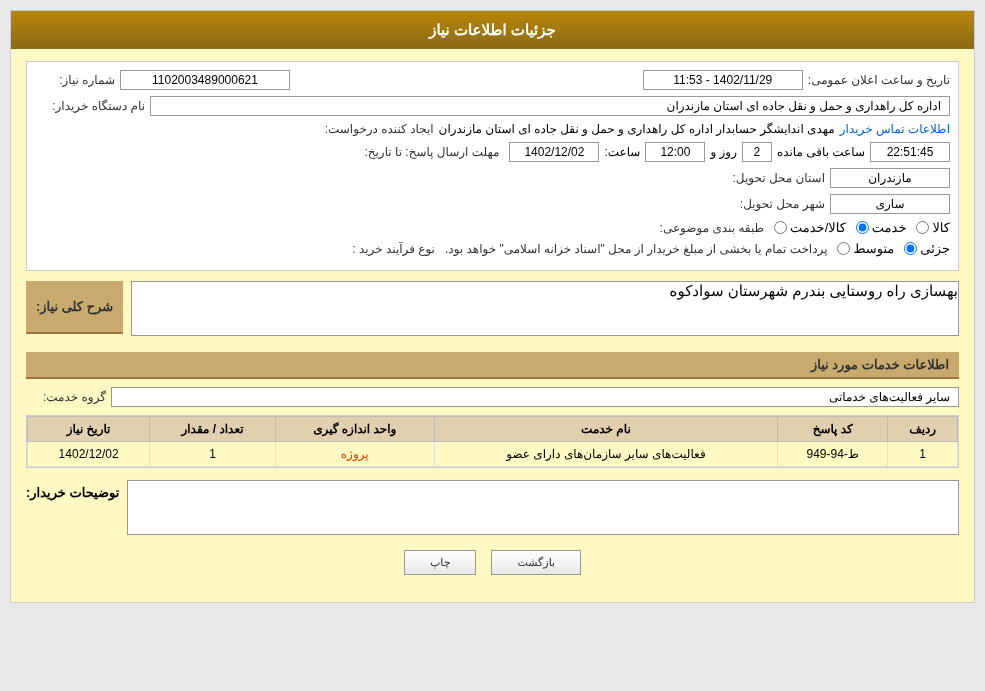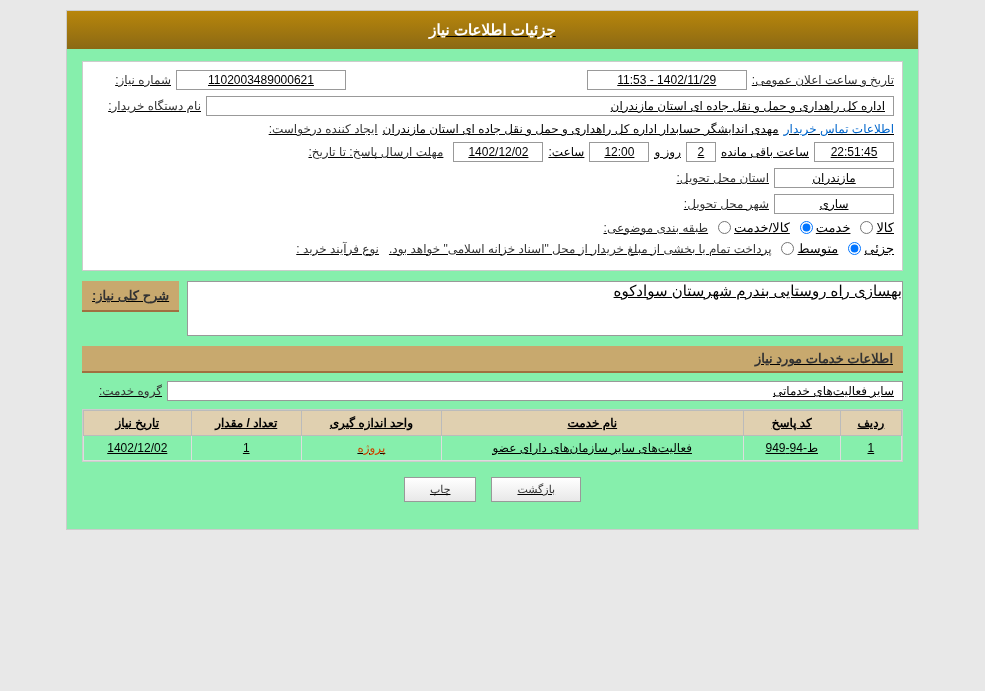--- a/index.html
+++ b/index.html
@@ -8,24 +8,23 @@
       font-size: 13px;
       background: #e8e8e8;
       direction: rtl;
       min-height: 691px;
       display: flex;
       align-items: flex-start;
       justify-content: center;
       padding: 10px;
     }
     .page-container {
-      width: 853px;
-      background: #86efac;
+      width: 965px;
+      background: #fef9c3;
       border: 1px solid #ccc;
-      text-decoration: underline;
     }
     .page-header {
       background: linear-gradient(to bottom, #b8860b, #8b6914);
       color: #fff;
       text-align: center;
       padding: 10px 0;
       font-size: 15px;
       font-weight: bold;
     }
     .content {
@@ -244,21 +243,21 @@
         </div>
         <span class="label" style="min-width:100px;">نوع فرآیند خرید :</span>
       </div>
 
     </div>
 
     <div style="display:flex; align-items:flex-start; gap:8px; margin-bottom:10px;">
       <div style="flex:1; border:1px solid #999; min-height:55px; font-size:15px; text-align:right; background:#fff;">
         <span>بهسازی راه روستایی بندرم شهرستان سوادکوه</span>
       </div>
-      <div class="section-title" style="white-space:nowrap; padding:7px 10px; background:#c8a96e; font-weight:bold;">شرح کلی نیاز:</div>
+      <div class="section-title" style="white-space:nowrap; padding:18px 10px; background:#c8a96e; font-weight:bold;">شرح کلی نیاز:</div>
     </div>
 
     <div class="sub-section-title">اطلاعات خدمات مورد نیاز</div>
 
     <div class="row" style="margin-bottom:8px; gap:5px;">
       <span class="value-box-wide">سایر فعالیت‌های خدماتی</span>
       <span class="label" style="min-width:80px;">گروه خدمت:</span>
     </div>
 
     <div class="table-container">
@@ -279,20 +278,24 @@
       <td>ط-94-949</td>
       <td>فعالیت‌های سایر سازمان‌های دارای عضو</td>
       <td><span style="color:#cc4400;">پروژه</span></td>
       <td>1</td>
       <td>1402/12/02</td>
     </tr>
           </tbody>
       </table>
     </div>
 
+    <div style="display:flex; align-items:flex-start; gap:8px; margin-top:12px;">
+      <textarea class="textarea-box" style=""></textarea>
+      <div style="white-space:nowrap; font-weight:bold; font-size:13px; padding:5px 0;">توضیحات خریدار:</div>
+    </div>
 
     <div class="buttons-row">
       <button class="btn btn-back">بازگشت</button>
       <button class="btn btn-print">چاپ</button>
     </div>
 
   </div>
 </div>
 
 </body></html>

